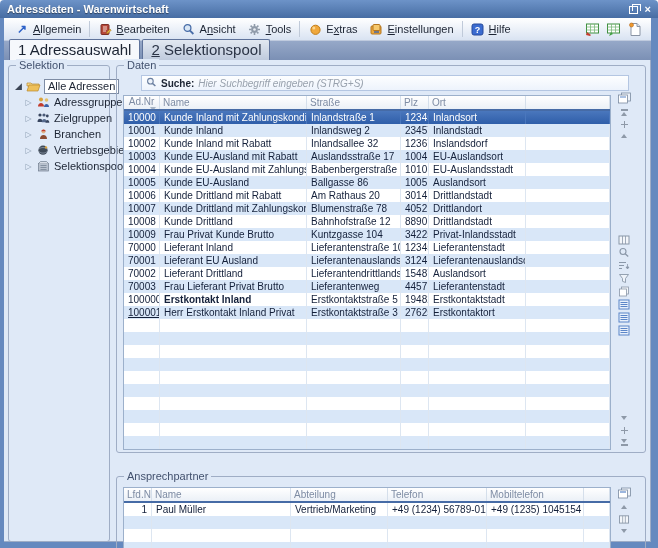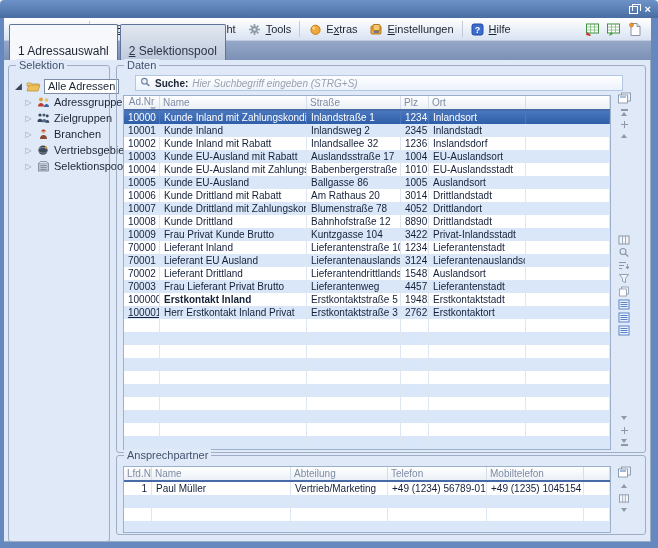--- a/index.html
+++ b/index.html
@@ -29,46 +29,46 @@
   .menu-item u { text-underline-offset:1px; }
   .menu-sep { width:1px; height:16px; background:#c0cad9; margin:0 2px; flex:none; }
   .mi { width:14px; height:13px; display:inline-flex; align-items:center; justify-content:center; flex:none; }
   .arrow-ne { color:#2e62c8; font-weight:bold; font-size:12px; line-height:12px; }
   .menu-right { margin-left:auto; display:flex; gap:5px; padding-right:3px; }
   .mr-icon { width:16px; height:15px; display:inline-flex; }
 
   
   .tabstrip { height:19px; flex:none; background:linear-gradient(180deg,#96a8c8,#7b90b5);
               display:flex; align-items:flex-end; padding:0 0 0 5px; }
-  .tab { font-size:12px; padding:19px 8px 2px; border:1px solid #5f739b; border-bottom:none;
+  .tab { font-size:15px; padding:1px 8px 2px; border:1px solid #5f739b; border-bottom:none;
          border-radius:2px 2px 0 0; margin-right:2px; white-space:nowrap; }
   .tab.active { background:#f6f8fc; color:#1c2433; }
   .tab.inactive { background:linear-gradient(180deg,#e2e8f1,#bfcadd); color:#2b3446; }
 
   
   .content { flex:1; display:flex; gap:6px; padding:5px 5px 0 4px; min-height:0; }
   .groupbox { border:1px solid #9fadc5; border-radius:3px; position:relative; }
   .gb-caption { position:absolute; top:-7px; left:7px; background:#dfe9f7; padding:0 3px;
                 font-size:11px; color:#42516e; line-height:12px; }
   .selektion { width:102px; flex:none; height:477px; }
   .right-col { flex:1; display:flex; flex-direction:column; min-width:0; }
-  .daten { height:388px; flex:none; margin-bottom:2px; }
+  .daten { height:388px; flex:none; margin-bottom:23px; }
   .ansprech { height:80px; flex:none; }
 
   
   .tree { padding:12px 2px 0 5px; font-size:11px; color:#1c2433; }
   .tree-item { display:flex; align-items:center; height:16px; gap:3px; white-space:nowrap; }
   .tree-item.child { padding-left:10px; }
   .twisty { width:9px; font-size:8px; color:#8fa0b4; flex:none; text-align:center; }
   .twisty.open { color:#3c4656; font-size:9px; }
   .t-icon { width:15px; height:12px; flex:none; }
   .root-label { border:1px solid #7e8ca4; background:#fff; padding:0 3px; line-height:13px; }
 
   
-  .searchbar { position:absolute; left:18px; top:9px; width:488px; height:16px;
+  .searchbar { position:absolute; left:24px; top:9px; width:488px; height:16px;
                background:linear-gradient(180deg,#fdfeff,#edf3fc); border:1px solid #b4c6e2;
                display:flex; align-items:center; gap:4px; padding:0 4px; font-size:10px; }
   .searchbar .s-label { font-weight:bold; color:#1c2433; }
   .search-input { flex:1; border:none; outline:none; background:transparent; font-size:10px;
                   font-family:"Liberation Sans", sans-serif; color:#333; }
   .search-input::placeholder { color:#98a1ad; font-style:italic; opacity:1; }
 
   
   .grid { position:absolute; left:6px; background:#fff; border:1px solid #9cb0cb;
           font-size:10px; overflow:hidden; }
@@ -103,20 +103,21 @@
   .plus::after { content:""; position:absolute; left:3px; top:0; width:1.5px; height:7px; background:#8e99a8; }
   .tools-mid { margin-top:92px; display:flex; flex-direction:column; gap:2px; align-items:center; }
   .tool-icon { width:12px; height:11px; display:inline-flex; }
   .spacer { flex:1; }
 </style>
 </head>
 <body>
 
 <div class="window">
   <div class="titlebar">
+    <span class="title">Adressdaten - Warenwirtschaft</span>
     <span class="tb-btns">
       <span><span class="restore-glyph"></span></span>
       <span class="tb-close">×</span>
     </span>
   </div>
 
   <div class="frame">
 
     <div class="menubar">
       <div class="menu-item">

